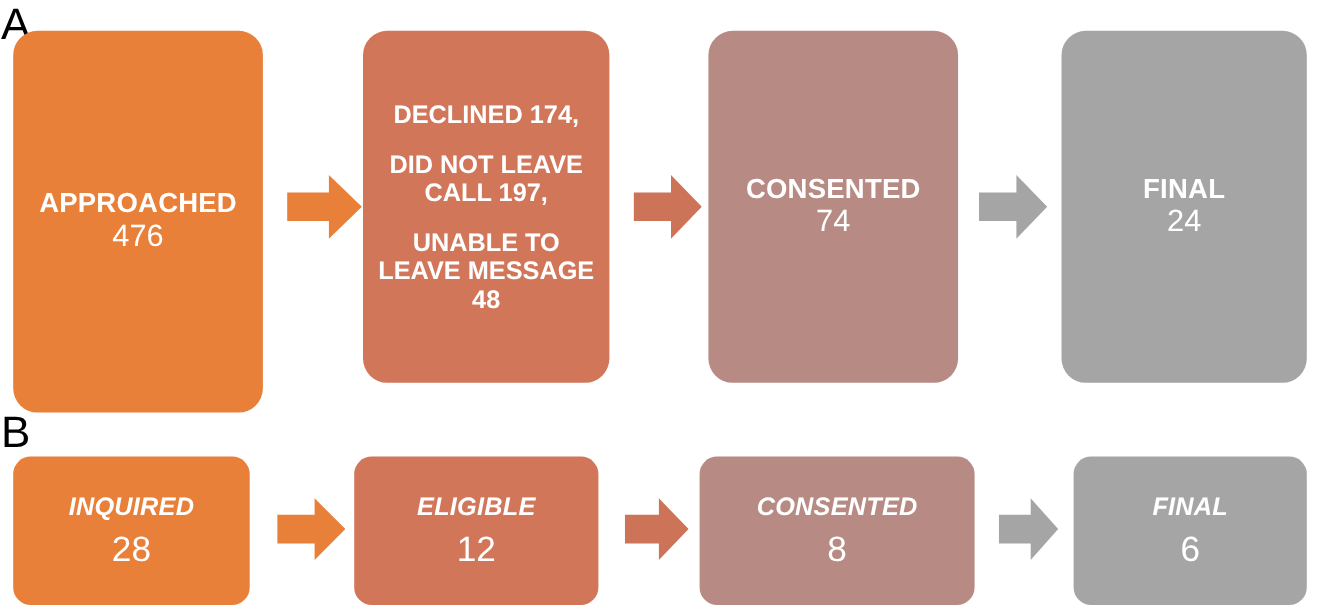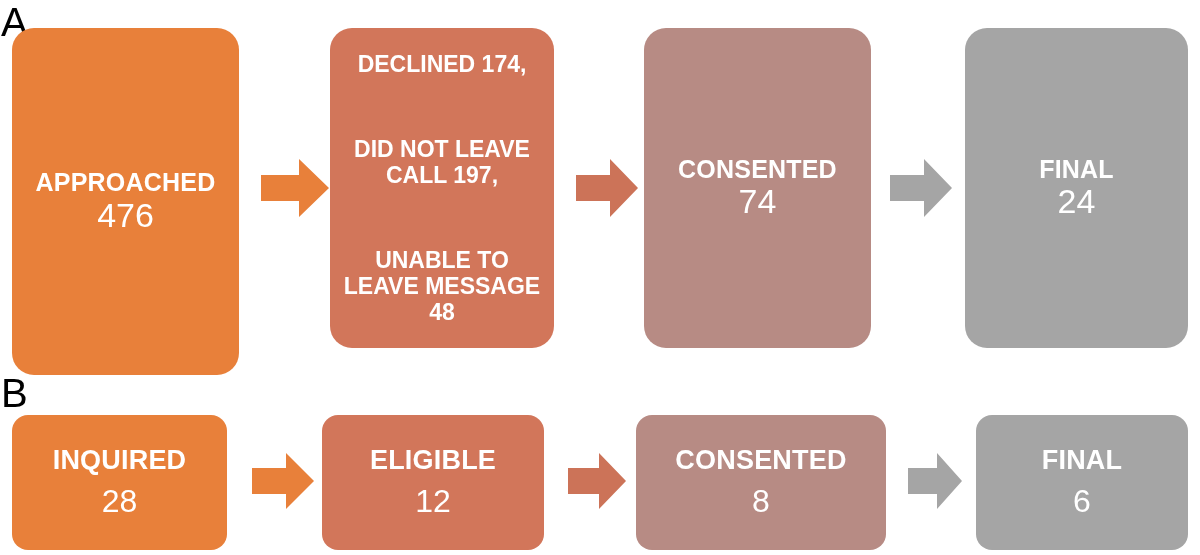--- a/index.html
+++ b/index.html
@@ -49,32 +49,31 @@
     letter-spacing: 0.2px;
     line-height: 1.06;
   }
   .flow-box .box-value {
     font-weight: 400;
     line-height: 1.1;
   }
 
   
   .panel-a .flow-box .box-label { font-size: 25px; }
-  .panel-a .flow-box .box-value { font-size: 34px; margin-top: 1px; }
+  .panel-a .flow-box .box-value { font-size: 28px; margin-top: 1px; }
 
   
   .panel-b .flow-box { border-radius: 16px; }
-  .panel-b .flow-box .box-label { font-size: 27px; }
+  .panel-b .flow-box .box-label { font-size: 23px; font-style: italic; }
   .panel-b .flow-box .box-value { font-size: 32px; margin-top: 9px; }
 
   
   .flow-box.stacked {
     justify-content: center;
     padding: 10px 6px;
-    gap: 40px;
   }
   .flow-box.stacked .reason-block {
     font-weight: bold;
     font-size: 23px;
     line-height: 1.13;
     margin: 0;
   }
   .flow-box.stacked .reason-block + .reason-block {
     margin-top: 19px;
   }

